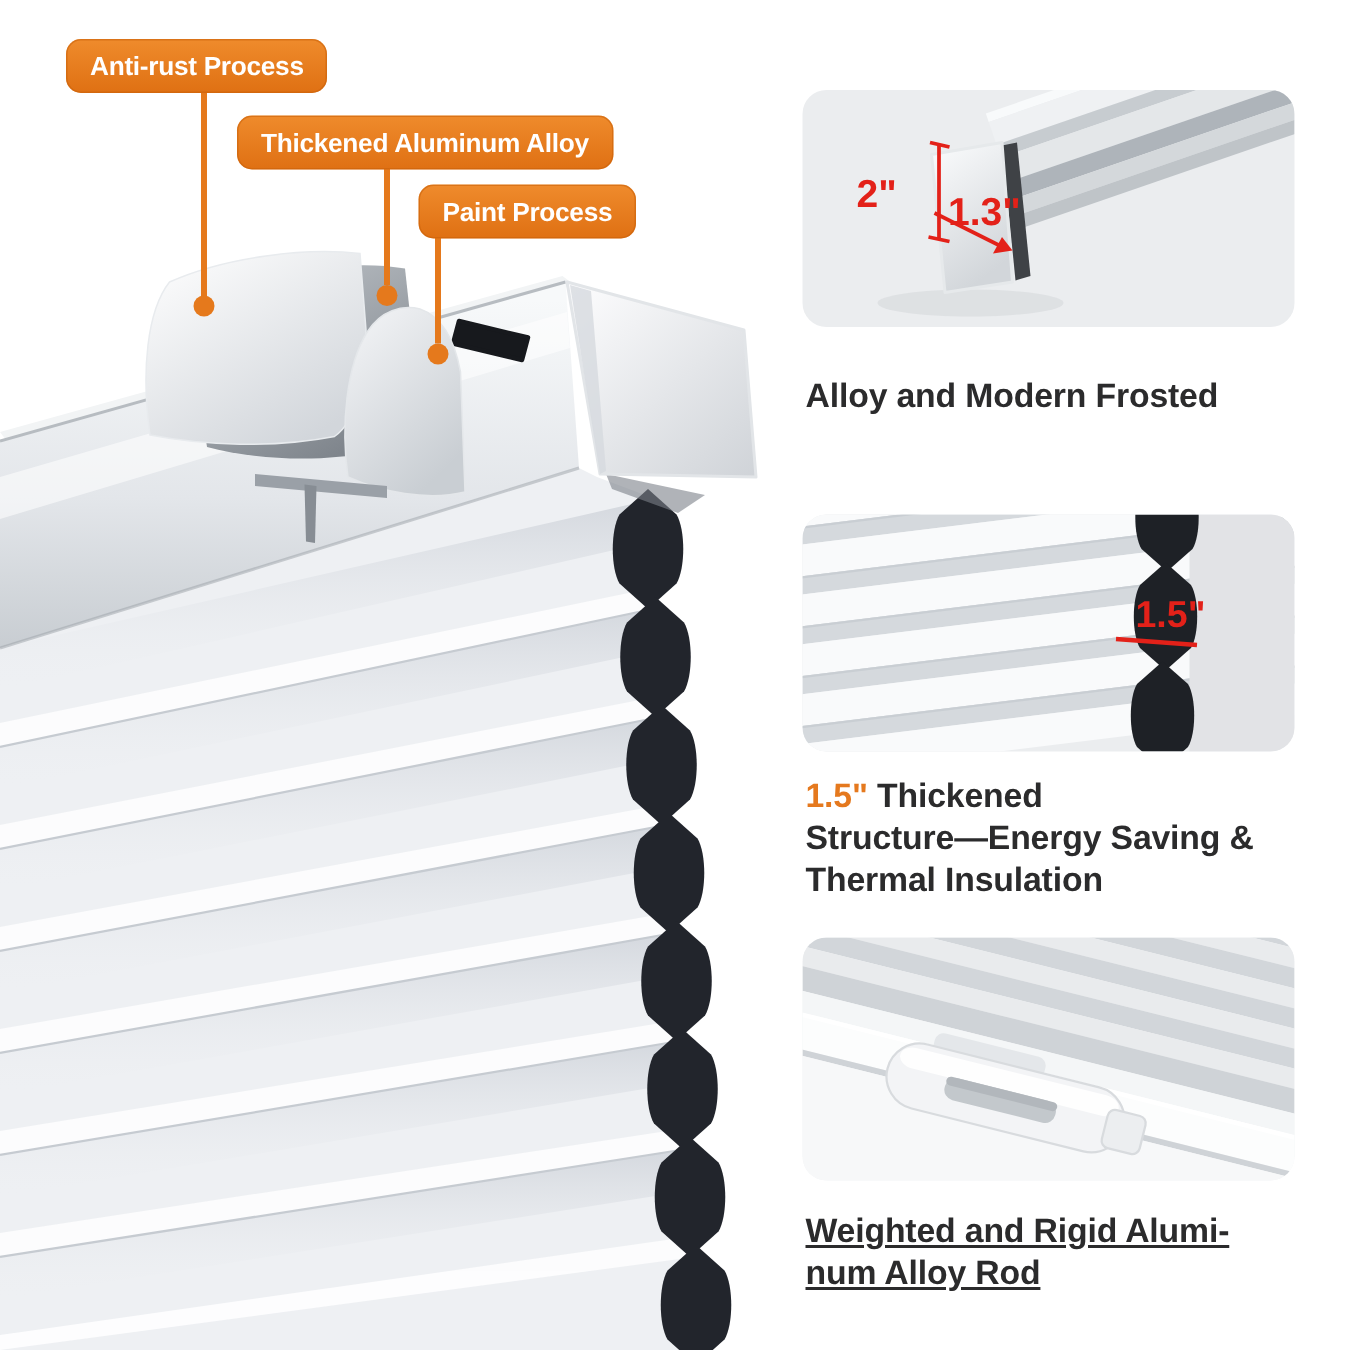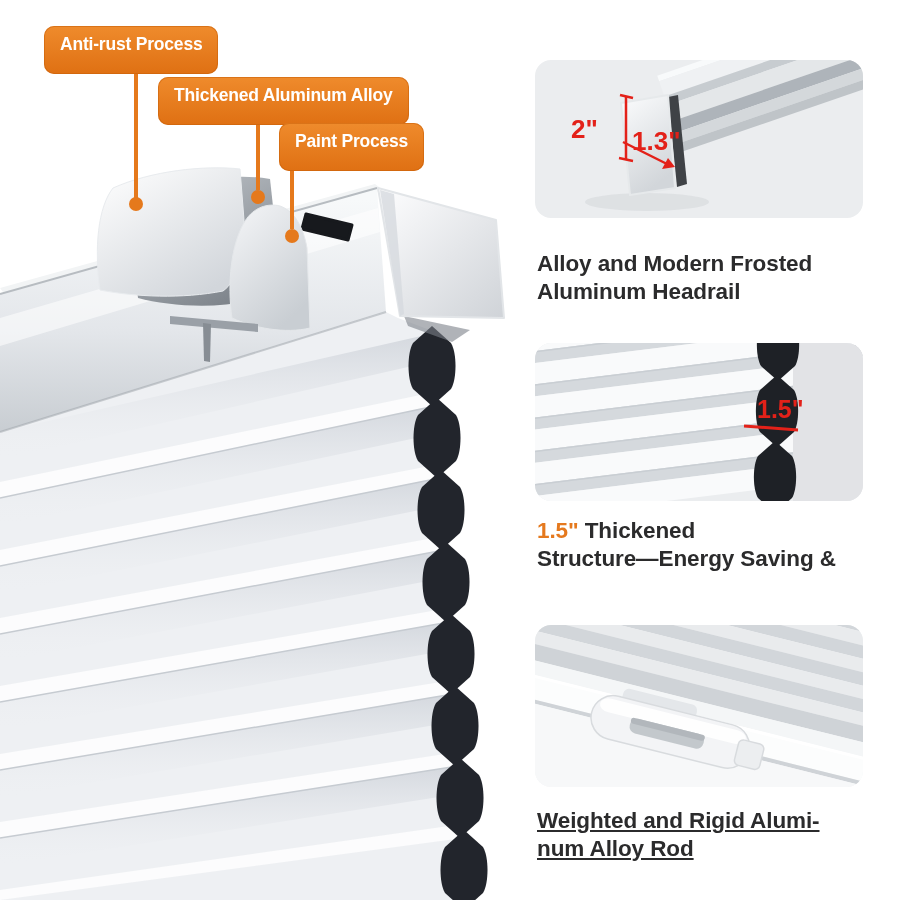--- a/index.html
+++ b/index.html
@@ -1,19 +1,19 @@
 <!DOCTYPE html>
 <html><head>
 <meta charset="utf-8">
 <style>
   html,body{margin:0;padding:0;background:#ffffff;}
   .stage{position:relative;width:900px;height:900px;background:#ffffff;overflow:hidden;
          font-family:"Liberation Sans",sans-serif;}
   .left-svg{position:absolute;left:0;top:0;}
-  .pill{position:absolute;height:48px;line-height:36px;padding:0 16px;border-radius:10px;
+  .pill{position:absolute;height:36px;line-height:36px;padding:0 16px;border-radius:10px;
         background:linear-gradient(#ef8b2c,#df7013);color:#ffffff;font-size:17.5px;
         font-weight:700;letter-spacing:-0.2px;white-space:nowrap;
         box-shadow:inset 0 0 0 1px rgba(201,96,9,.55);}
   .panel{position:absolute;width:328px;border-radius:16px;background:#ebedef;overflow:hidden;}
   .panel svg{display:block;}
   .caption{position:absolute;width:345px;color:#2b2b2c;font-size:22.5px;line-height:28px;
            font-weight:700;letter-spacing:-0.1px;}
   .caption .line{display:block;}
   .accent{color:#e5791e;}
   .measure{font:700 26px "Liberation Sans",sans-serif;fill:#e32119;}
@@ -167,21 +167,20 @@
         <path d="M88,82 L132,104"></path>
       </g>
       <polygon points="140,107 127,109 133,98" fill="#e32119"></polygon>
       <text class="measure" x="36" y="78">2"</text>
       <text class="measure" x="97" y="90">1.3"</text>
     </svg>
   </div>
 
   <div class="caption" style="left:537px;top:250px;">
     <span class="line">Alloy and Modern Frosted</span>
-    <span class="line">Aluminum Headrail</span>
   </div>
 
   <div class="panel" style="left:535px;top:343px;height:158px;">
     <svg width="328" height="158" viewBox="0 0 328 158">
       <defs>
         <path id="cellS" d="M0,-36 L17,-21 C22.5,-12 22.5,12 17,21 L0,36 L-17,21 C-22.5,12 -22.5,-12 -17,-21 Z"></path>
       </defs>
 
       <g transform="rotate(-7 0 20)">
         <g>
@@ -218,20 +217,21 @@
       </g>
 
       <path d="M209,83 L263,87" stroke="#e32119" stroke-width="3"></path>
       <text class="measure-sm" x="222" y="75">1.5"</text>
     </svg>
   </div>
 
   <div class="caption" style="left:537px;top:517px;">
     <span class="line"><span class="accent">1.5"</span><span> Thickened</span></span>
     <span class="line">Structure—Energy Saving &amp;</span>
+    <span class="line">Thermal Insulation</span>
   </div>
 
   <div class="panel" style="left:535px;top:625px;height:162px;background:#f4f5f6;">
     <svg width="328" height="162" viewBox="0 0 328 162">
       <g transform="rotate(14 0 50)">
         <rect x="-60" y="-110" width="480" height="13" fill="#d2d6da"></rect>
           <rect x="-60" y="-97" width="480" height="13" fill="#e9ebed"></rect>
         <rect x="-60" y="-84" width="480" height="13" fill="#d2d6da"></rect>
           <rect x="-60" y="-71" width="480" height="13" fill="#e9ebed"></rect>
         <rect x="-60" y="-58" width="480" height="13" fill="#d2d6da"></rect>

